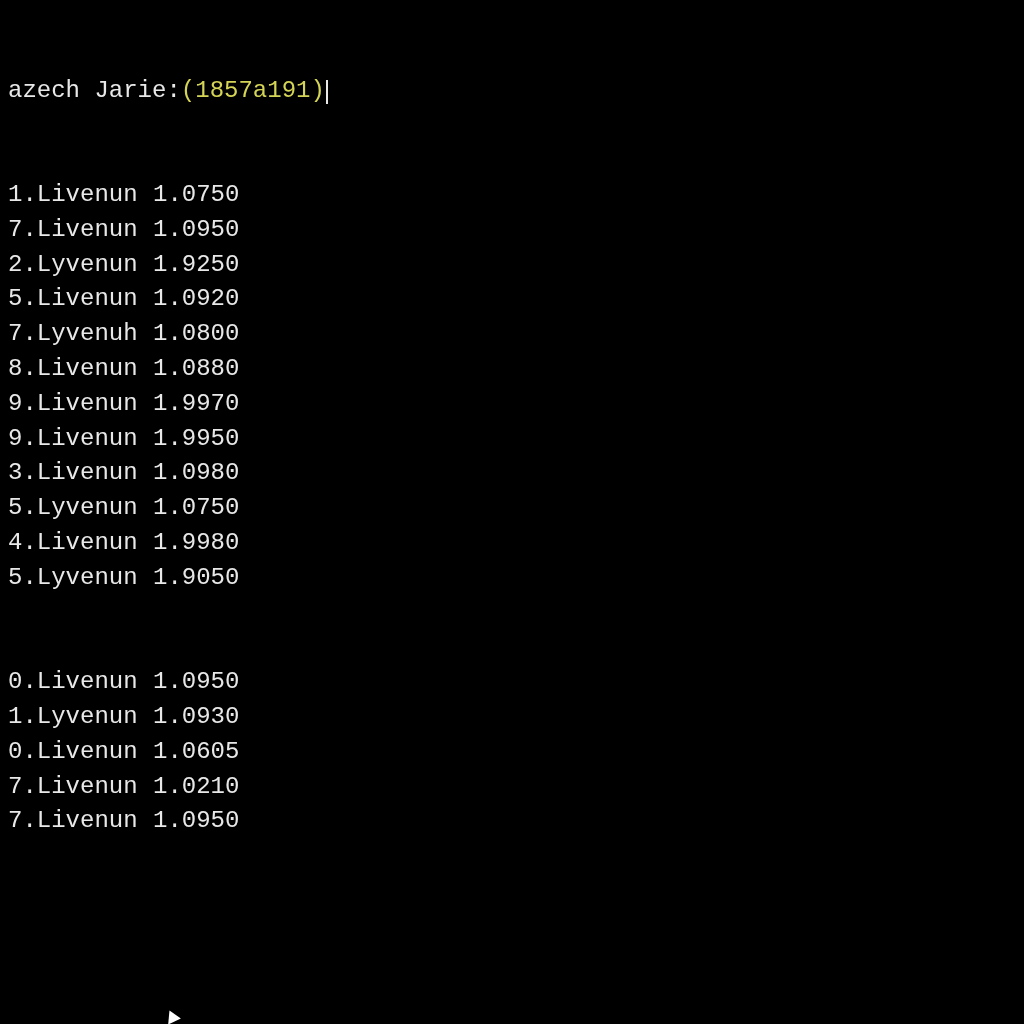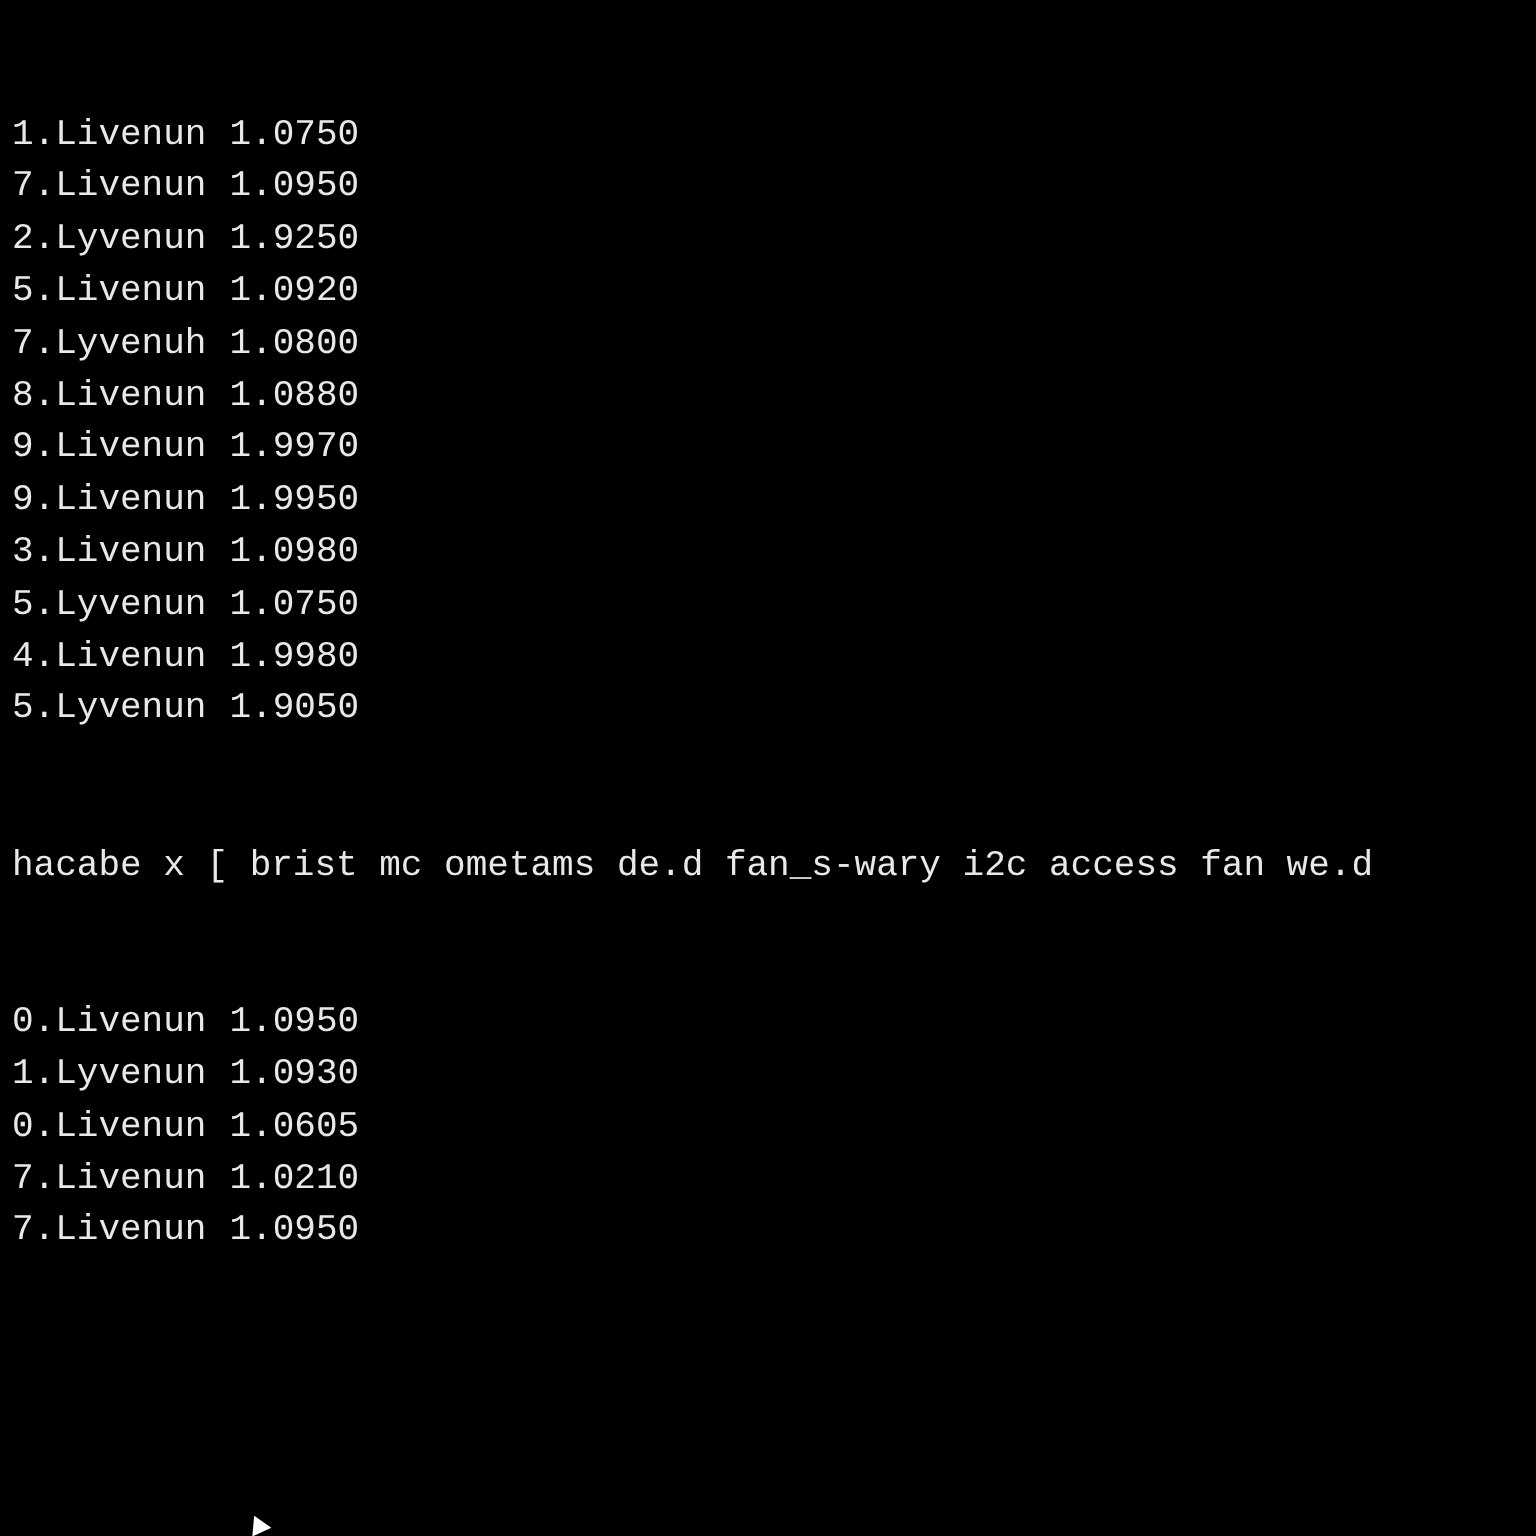--- a/index.html
+++ b/index.html
@@ -64,18 +64,18 @@
       border-left: 7px solid transparent;
       border-right: 7px solid transparent;
       border-bottom: 12px solid #fff;
       transform: rotate(-25deg);
     }
   </style>
 </head>
 <body>
 
 <div class="terminal">
+  <span class="prompt-line"><span class="prompt-text">azech Jarie:</span><span class="highlight">(1857a191)</span><span class="cursor"></span></span>
   <div id="block1-container"><span class="row"><span class="row-label">1.Livenun</span><span class="row-value">1.0750</span></span><span class="row"><span class="row-label">7.Livenun</span><span class="row-value">1.0950</span></span><span class="row"><span class="row-label">2.Lyvenun</span><span class="row-value">1.9250</span></span><span class="row"><span class="row-label">5.Livenun</span><span class="row-value">1.0920</span></span><span class="row"><span class="row-label">7.Lyvenuh</span><span class="row-value">1.0800</span></span><span class="row"><span class="row-label">8.Livenun</span><span class="row-value">1.0880</span></span><span class="row"><span class="row-label">9.Livenun</span><span class="row-value">1.9970</span></span><span class="row"><span class="row-label">9.Livenun</span><span class="row-value">1.9950</span></span><span class="row"><span class="row-label">3.Livenun</span><span class="row-value">1.0980</span></span><span class="row"><span class="row-label">5.Lyvenun</span><span class="row-value">1.0750</span></span><span class="row"><span class="row-label">4.Livenun</span><span class="row-value">1.9980</span></span><span class="row"><span class="row-label">5.Lyvenun</span><span class="row-value">1.9050</span></span></div>
-  <span class="msg-line">hacabe x [ brist mc ometams de.d fan_s-wary i2c access fan we.d</span>
   <div id="block2-container"><span class="row"><span class="row-label">0.Livenun</span><span class="row-value">1.0950</span></span><span class="row"><span class="row-label">1.Lyvenun</span><span class="row-value">1.0930</span></span><span class="row"><span class="row-label">0.Livenun</span><span class="row-value">1.0605</span></span><span class="row"><span class="row-label">7.Livenun</span><span class="row-value">1.0210</span></span><span class="row"><span class="row-label">7.Livenun</span><span class="row-value">1.0950</span></span></div>
 </div>
 
 <div class="mouse-cursor"></div>
 
 </body></html>

